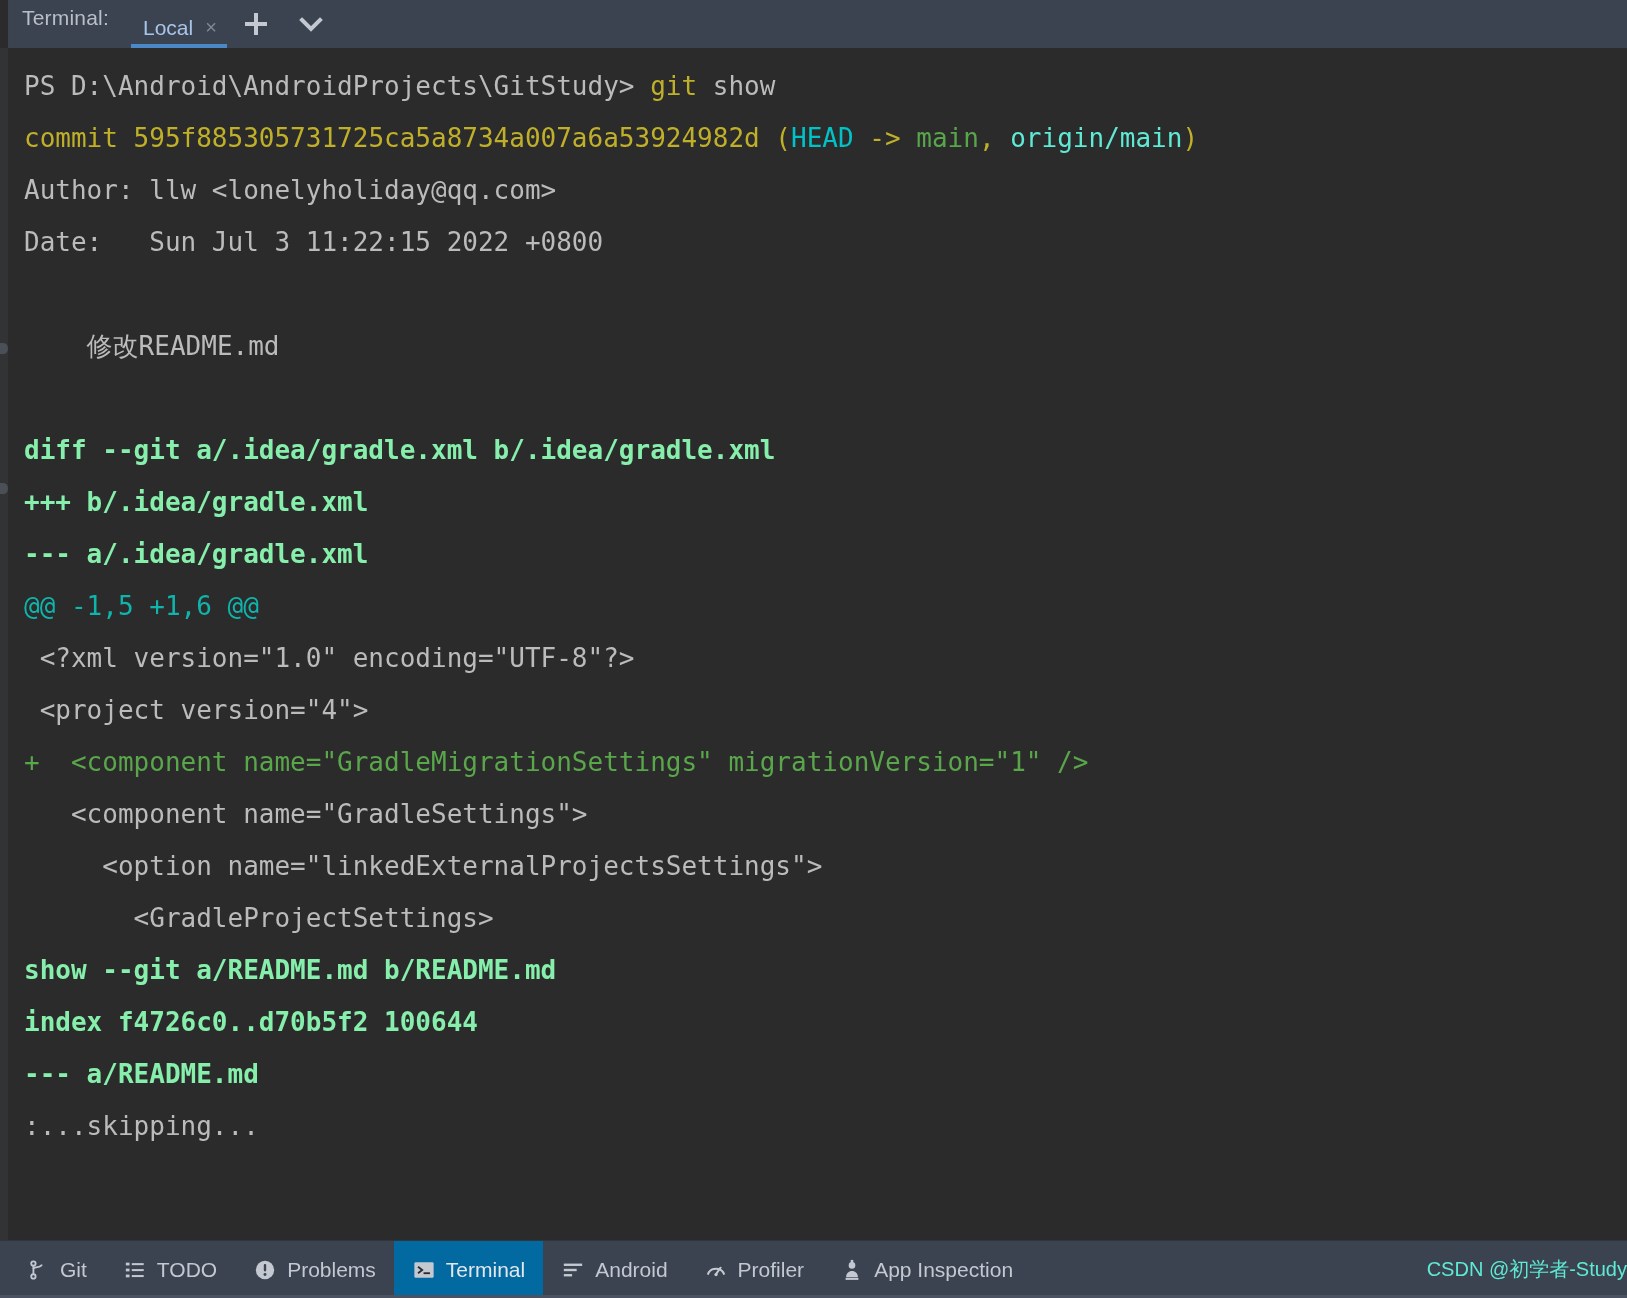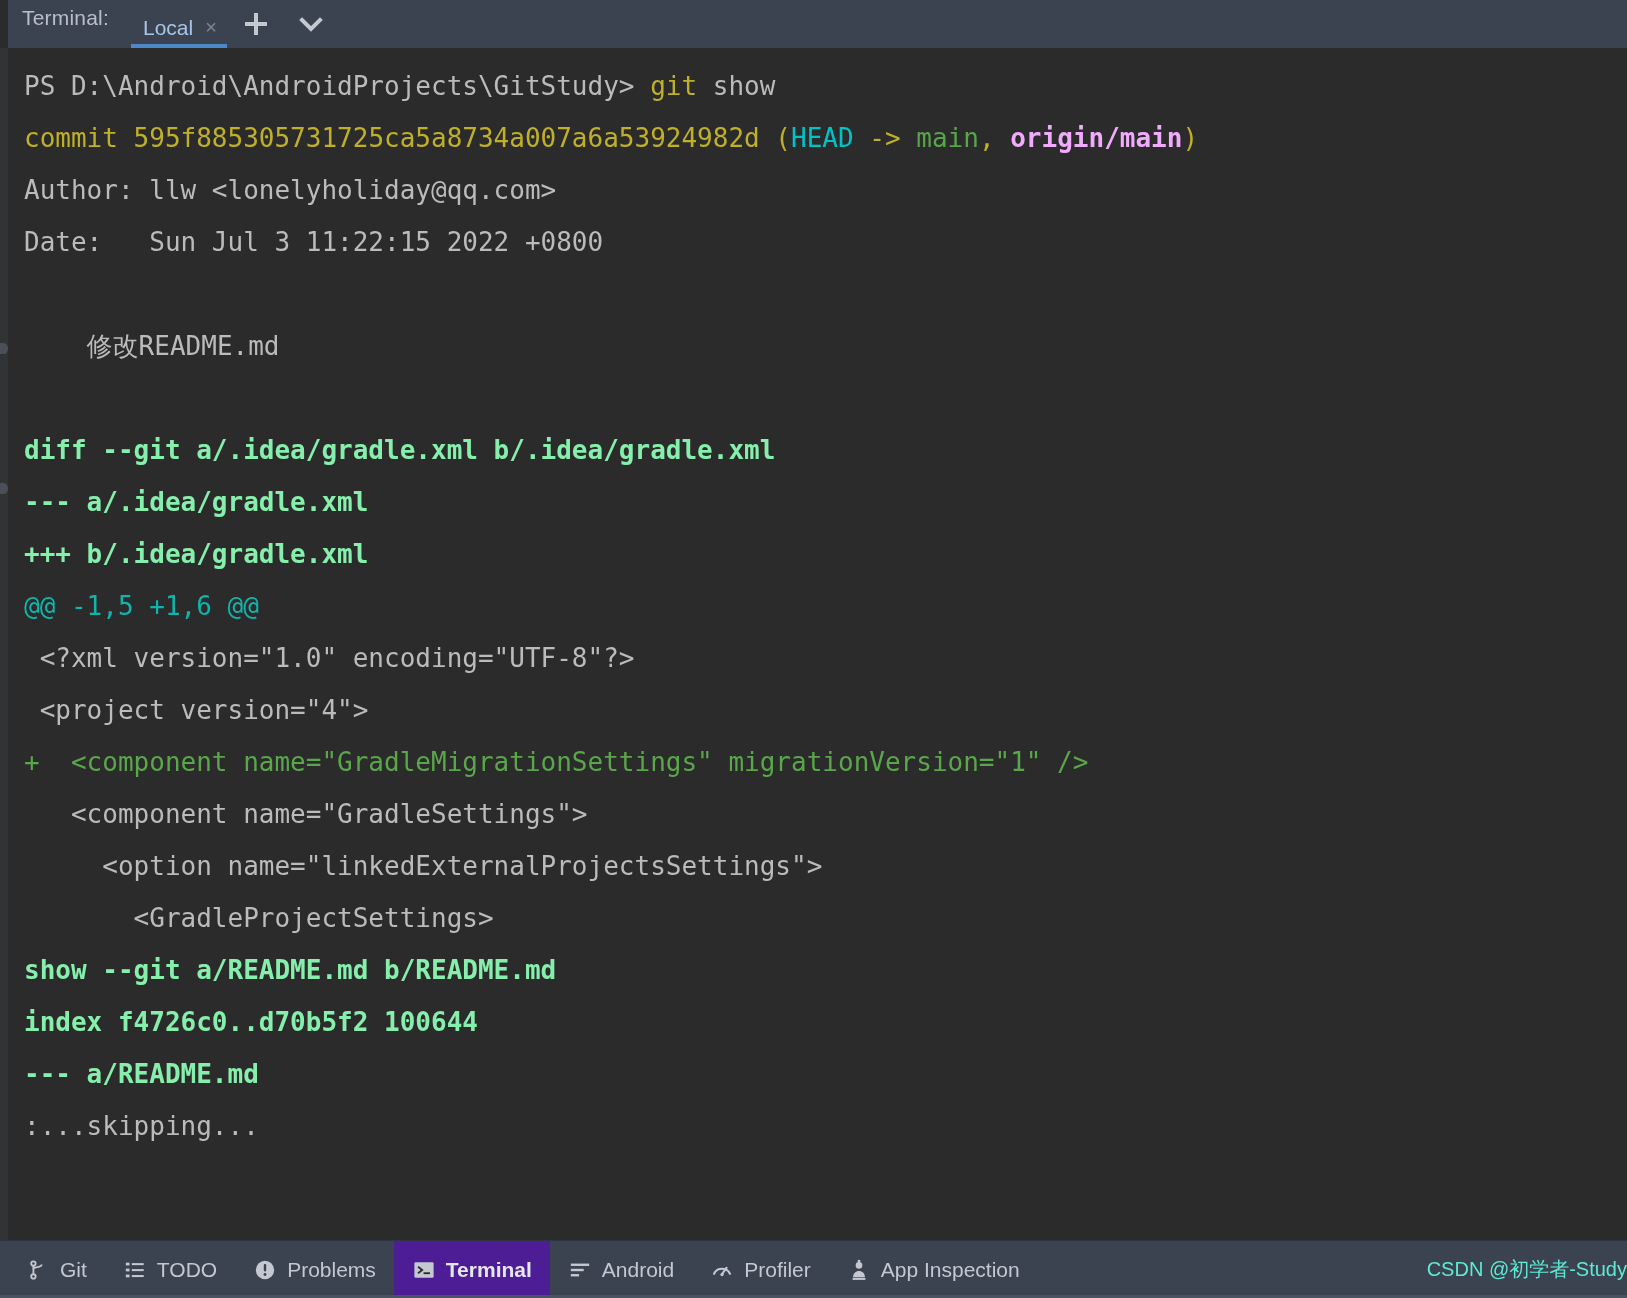--- a/index.html
+++ b/index.html
@@ -122,21 +122,21 @@
     padding-left: 16px;
     letter-spacing: 0;
   }
   .line.blank { color: transparent; }
 
   
   .c-default { color: #bbbbbb; }
   .c-yellow  { color: #c0b029; }
   .c-cyan    { color: #00c2c7; }
   .c-green   { color: #57a64a; }
-  .c-red     { color: #f0abfc; font-weight: bold; }
+  .c-red     { color: #5eead4; }
   .c-teal    { color: #0fb5ac; }
   .c-addgreen{ color: #5aa64b; }
   .c-bold-white { color: #86efac; font-weight: bold; }
 
   
   .statusbar {
     height: 58px;
     flex: 0 0 58px;
     background: #3c4350;
     display: flex;
@@ -153,23 +153,22 @@
     display: flex;
     align-items: center;
     gap: 10px;
     padding: 0 18px;
     color: #c3c8d1;
     font-size: 21px;
     white-space: nowrap;
     cursor: default;
   }
   .status-item.active {
-    background: #4c1d95;
+    background: #0369a1;
     color: #e4e7ec;
-    font-weight: bold;
   }
   .status-item .s-icon {
     display: inline-flex;
     align-items: center;
     justify-content: center;
     width: 24px;
     height: 24px;
     color: #c3c8d1;
   }
   .status-spacer { flex: 1 1 auto; }
@@ -235,22 +234,22 @@
       <div class="line c-default">Date:   Sun Jul 3 11:22:15 2022 +0800</div>
 
       <div class="line blank">&nbsp;</div>
 
       <div class="line c-default">    修改README.md</div>
 
       <div class="line blank">&nbsp;</div>
 
       <div id="diff-lines">
           <div class="line c-bold-white">diff --git a/.idea/gradle.xml b/.idea/gradle.xml</div>
+          <div class="line c-bold-white">+++ b/.idea/gradle.xml</div>
           <div class="line c-bold-white">--- a/.idea/gradle.xml</div>
-          <div class="line c-bold-white">+++ b/.idea/gradle.xml</div>
           <div class="line c-teal">@@ -1,5 +1,6 @@</div>
           <div class="line c-default"> &lt;?xml version="1.0" encoding="UTF-8"?&gt;</div>
           <div class="line c-default"> &lt;project version="4"&gt;</div>
           <div class="line c-addgreen">+  &lt;component name="GradleMigrationSettings" migrationVersion="1" /&gt;</div>
           <div class="line c-default">   &lt;component name="GradleSettings"&gt;</div>
           <div class="line c-default">     &lt;option name="linkedExternalProjectsSettings"&gt;</div>
           <div class="line c-default">       &lt;GradleProjectSettings&gt;</div>
           <div class="line c-bold-white">show --git a/README.md b/README.md</div>
           <div class="line c-bold-white">index f4726c0..d70b5f2 100644</div>
           <div class="line c-bold-white">--- a/README.md</div>

